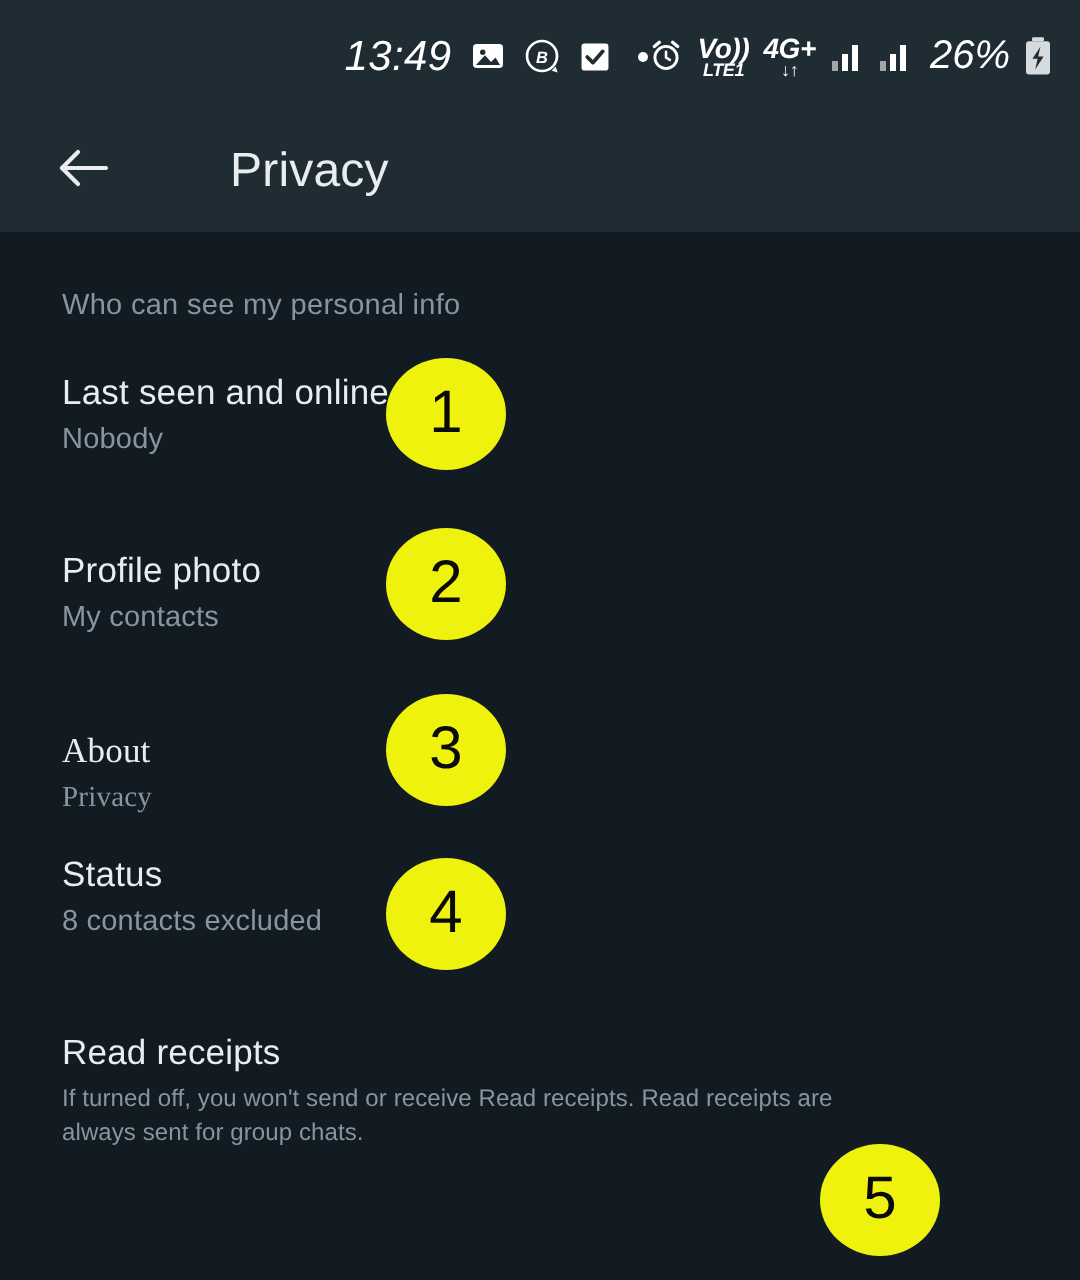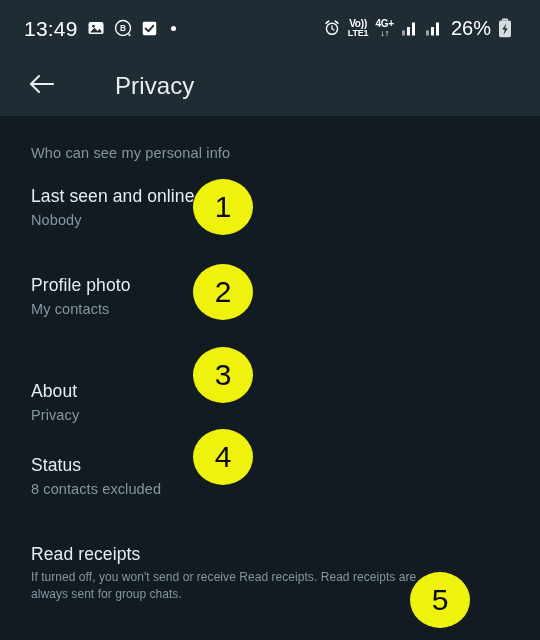--- a/index.html
+++ b/index.html
@@ -15,23 +15,24 @@
     position: relative;
     -webkit-font-smoothing: antialiased;
   }
 
   
   .status-bar {
     height: 56px;
     background: #1F2C33;
     display: flex;
     align-items: center;
-    justify-content: space-between;
-    padding: 0 28px 0 24px;
+    justify-content: flex-end;
+    padding: 0 14px 0 24px;
     box-sizing: border-box;
+    font-style: italic;
   }
   .status-left {
     display: flex;
     align-items: center;
     gap: 9px;
   }
   .status-clock {
     color: #FFFFFF;
     font-size: 21px;
     letter-spacing: 0.2px;
@@ -55,21 +56,21 @@
     display: inline-block;
     margin-left: 4px;
   }
   .net-stack {
     display: flex;
     flex-direction: column;
     align-items: center;
     line-height: 1;
     color: #FFFFFF;
   }
-  .net-top { font-size: 10px; font-weight: bold; letter-spacing: -0.2px; }
+  .net-top { font-size: 14px; font-weight: bold; letter-spacing: -0.2px; }
   .net-bot { font-size: 9px; font-weight: bold; letter-spacing: -0.2px; }
   .battery-text {
     color: #FFFFFF;
     font-size: 20px;
     line-height: 1;
     margin-left: 2px;
   }
 
   
   .app-bar {
@@ -122,22 +123,22 @@
   }
   .setting-sub {
     color: #8696A0;
     font-size: 14.5px;
     letter-spacing: 0.1px;
     margin-top: 6px;
     line-height: 1.15;
   }
   .row-lastseen { margin-top: 26px; }
   .row-profilephoto { margin-top: 47px; }
-  .row-about { margin-top: 64px; }
-  .row-status { margin-top: 32px; }
+  .row-about { margin-top: 48px; font-family: Liberation Serif, serif; }
+  .row-status { margin-top: 20px; }
 
   .row-readreceipts {
     margin-top: 47px;
     padding-right: 72px;
   }
   .rr-desc {
     color: #8696A0;
     font-size: 12px;
     line-height: 1.45;
     margin-top: 5px;

